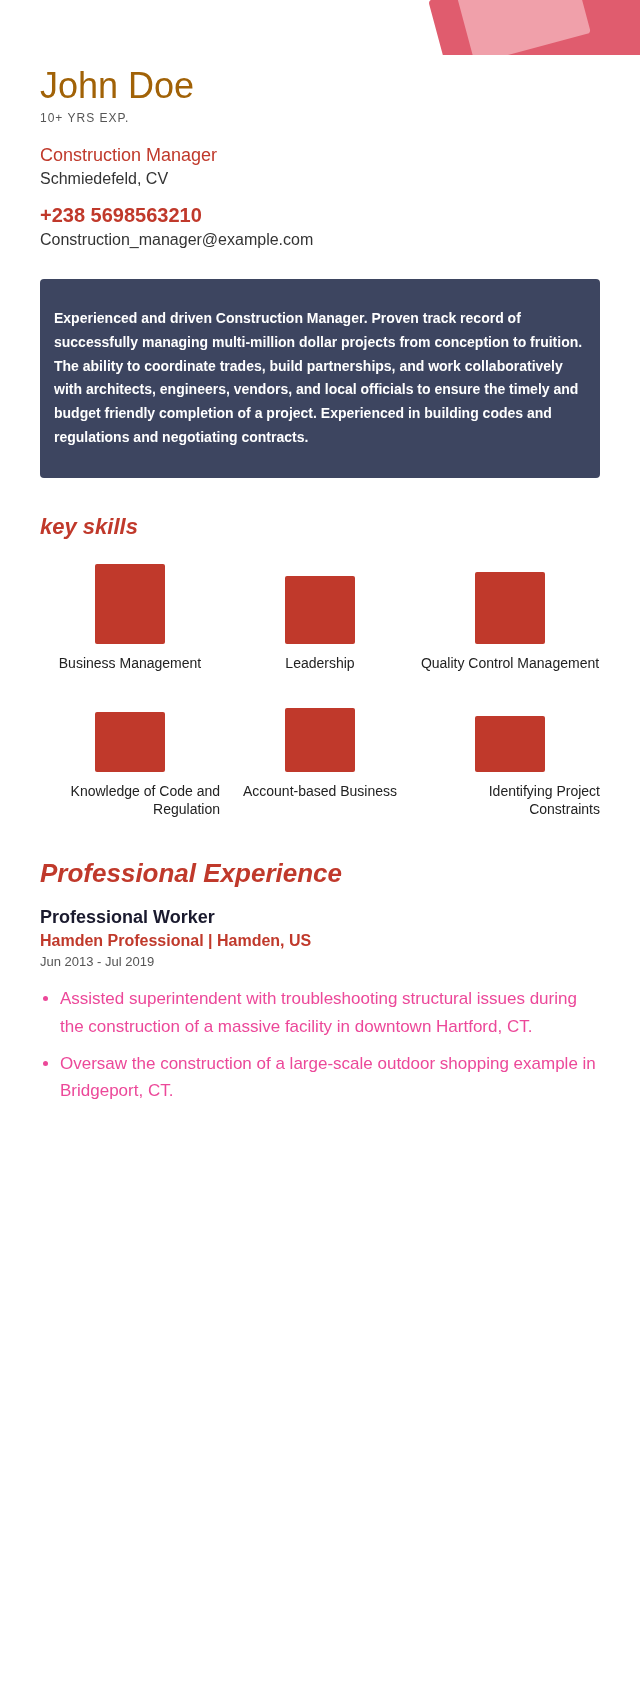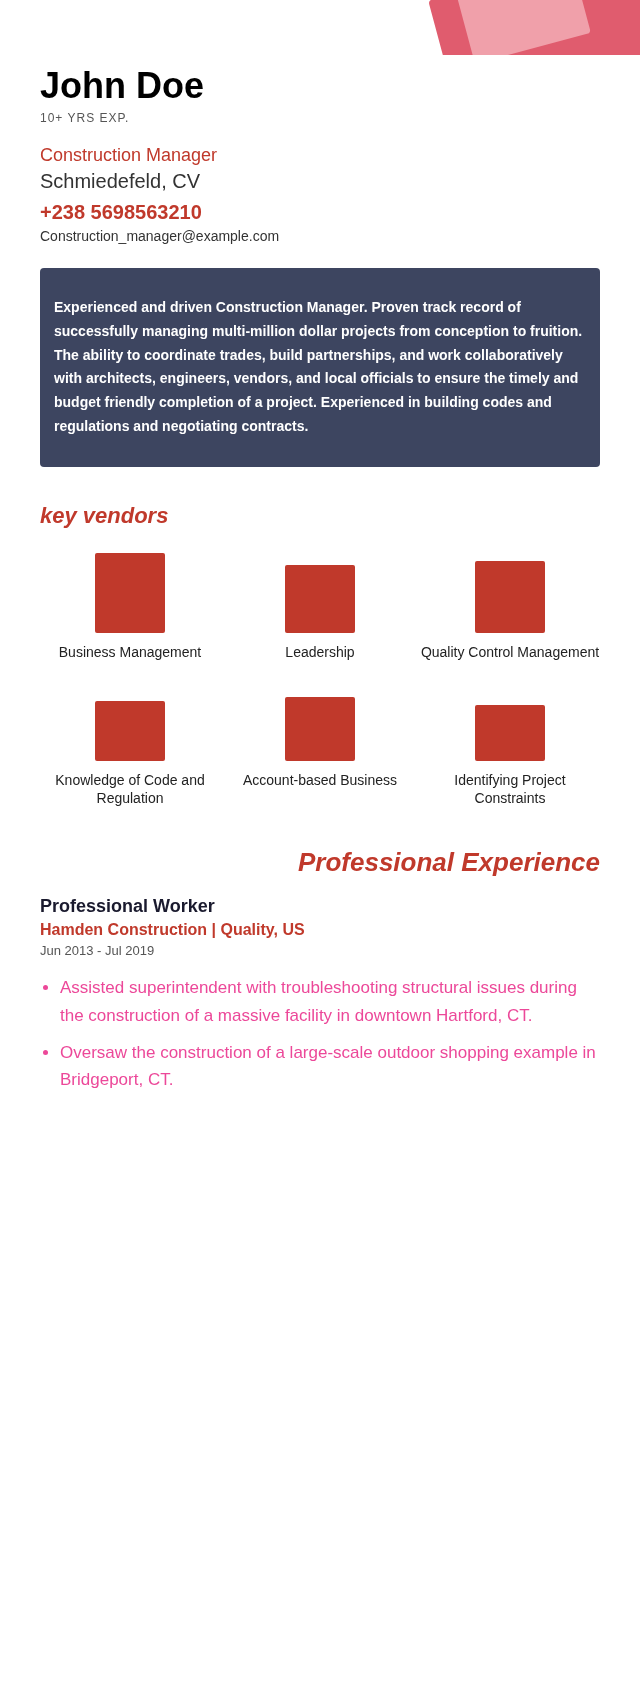--- a/index.html
+++ b/index.html
@@ -39,57 +39,57 @@
       transform: rotate(-15deg);
       border-radius: 4px;
     }
 
     .content-area {
       padding: 10px 40px 40px 40px;
     }
 
     .name {
       font-size: 36px;
-      font-weight: 700;
-      color: #000000;
+      font-weight: 400;
+      color: #a16207;
       margin-bottom: 4px;
     }
 
     .experience-tag {
       font-size: 12px;
       color: #555;
       letter-spacing: 1px;
       text-transform: uppercase;
       margin-bottom: 20px;
     }
 
     .job-title {
       font-size: 18px;
       font-weight: 400;
       color: #c0392b;
       margin-bottom: 4px;
     }
 
     .location {
-      font-size: 20px;
+      font-size: 16px;
       color: #333;
-      margin-bottom: 8px;
+      margin-bottom: 16px;
     }
 
     .phone {
       font-size: 20px;
       font-weight: 700;
       color: #c0392b;
       margin-bottom: 4px;
     }
 
     .email {
-      font-size: 14px;
+      font-size: 16px;
       color: #333;
-      margin-bottom: 24px;
+      margin-bottom: 30px;
     }
 
     .summary-box {
       background: #3d4560;
       border-radius: 4px;
       padding: 28px 14px;
       margin-bottom: 36px;
     }
 
     .summary-text {
@@ -111,21 +111,21 @@
       display: grid;
       grid-template-columns: repeat(3, 1fr);
       gap: 20px 10px;
       margin-bottom: 40px;
     }
 
     .skill-item {
       display: flex;
       flex-direction: column;
       align-items: center;
-      text-align: center;
+      text-align: right;
     }
 
     .skill-bar-container {
       width: 80px;
       height: 80px;
       margin-bottom: 10px;
       display: flex;
       align-items: flex-end;
       justify-content: center;
     }
@@ -148,21 +148,20 @@
       color: #222;
       line-height: 1.3;
     }
 
     .section-title-exp {
       font-size: 26px;
       font-weight: 800;
       color: #c0392b;
       font-style: italic;
       margin-bottom: 18px;
-      text-align: right;
     }
 
     .job-position {
       font-size: 18px;
       font-weight: 700;
       color: #1a1a2e;
       margin-bottom: 4px;
     }
 
     .company-location {
@@ -202,21 +201,21 @@
   <p class="job-title">Construction Manager</p>
   <p class="location">Schmiedefeld, CV</p>
 
   <p class="phone">+238 5698563210</p>
   <p class="email">Construction_manager@example.com</p>
 
   <div class="summary-box">
     <p class="summary-text">Experienced and driven Construction Manager. Proven track record of successfully managing multi-million dollar projects from conception to fruition. The ability to coordinate trades, build partnerships, and work collaboratively with architects, engineers, vendors, and local officials to ensure the timely and budget friendly completion of a project. Experienced in building codes and regulations and negotiating contracts.</p>
   </div>
 
-  <h2 class="section-title">key vendors</h2>
+  <h2 class="section-title">key skills</h2>
 
   <div class="skills-grid">
 
     <div class="skill-item">
       <div class="skill-bar-container">
         <div class="skill-bar h-full"></div>
       </div>
       <span class="skill-name">Business Management</span>
     </div>
 
@@ -254,21 +253,21 @@
       </div>
       <span class="skill-name">Identifying Project Constraints</span>
     </div>
 
   </div>
 
   <h2 class="section-title-exp">Professional Experience</h2>
 
   <div class="job-entry">
     <p class="job-position">Professional Worker</p>
-    <p class="company-location">Hamden Construction | Quality, US</p>
+    <p class="company-location">Hamden Professional | Hamden, US</p>
     <p class="date-range">Jun 2013 - Jul 2019</p>
     <ul class="bullet-list">
       <li>Assisted superintendent with troubleshooting structural issues during the construction of a massive facility in downtown Hartford, CT.</li>
       <li>Oversaw the construction of a large-scale outdoor shopping example in Bridgeport, CT.</li>
     </ul>
   </div>
 
 </div>
 
 </body></html>

